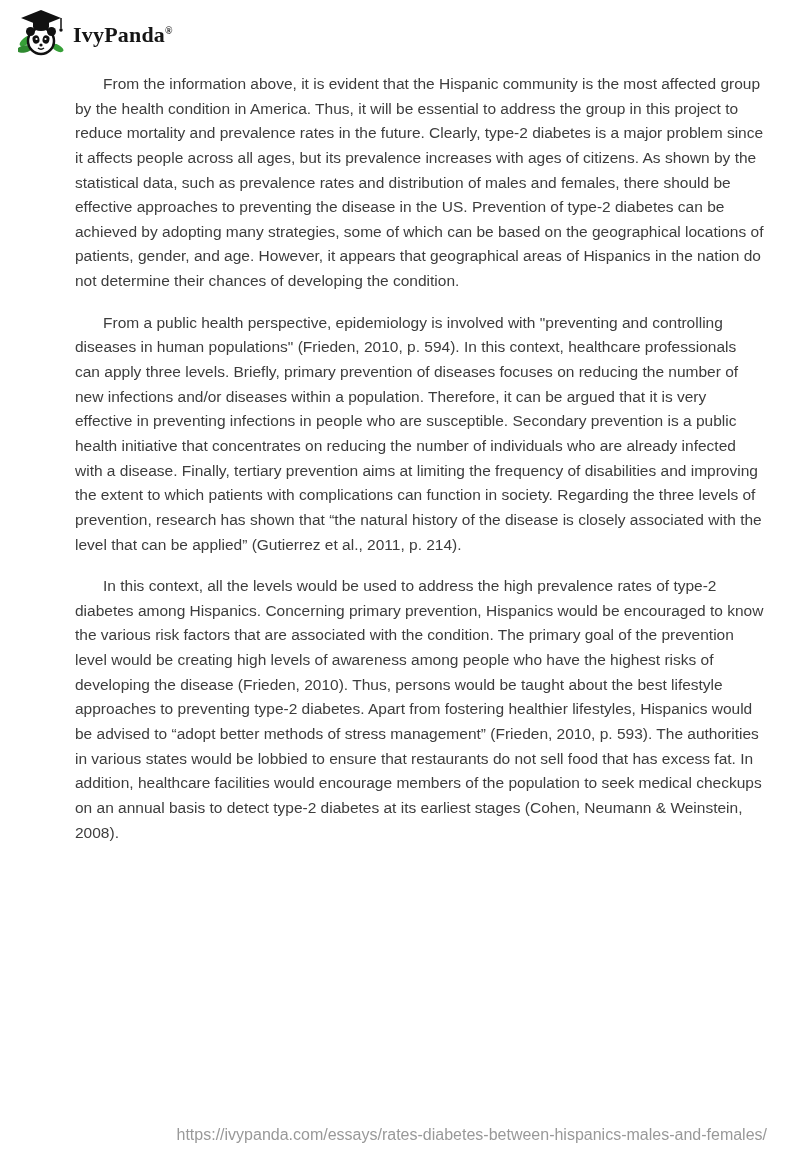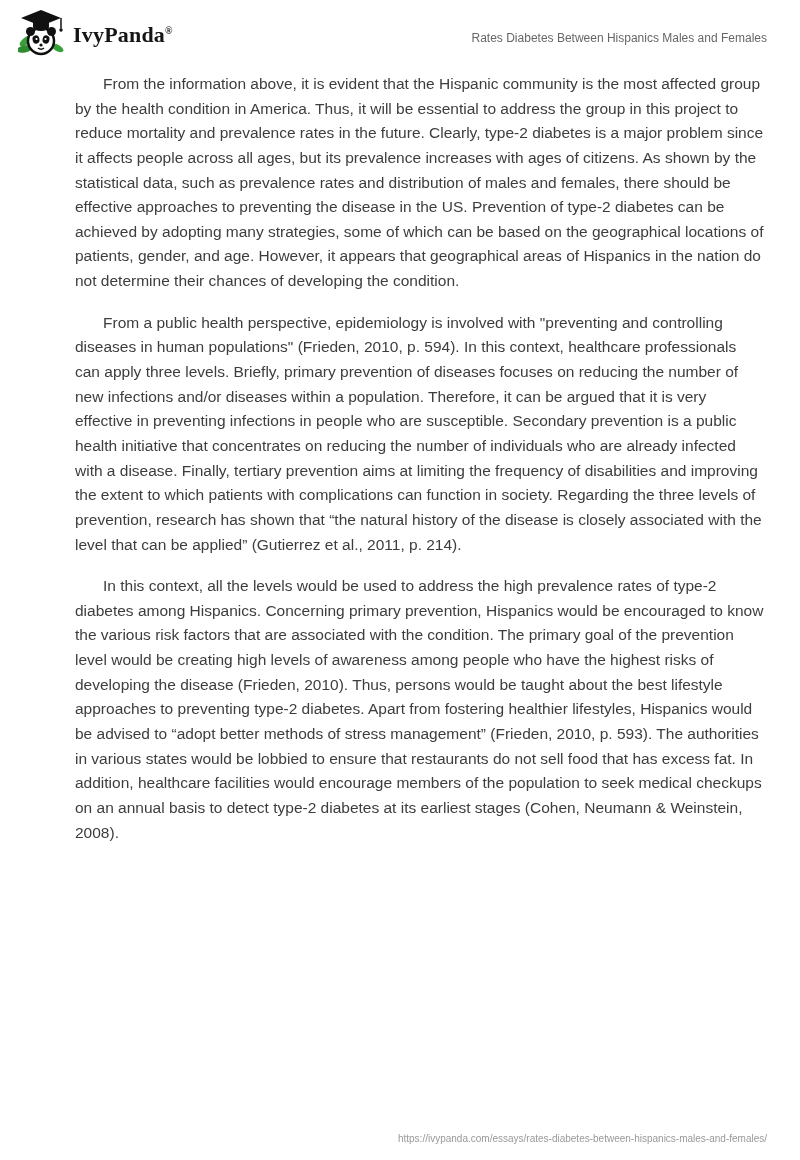--- a/index.html
+++ b/index.html
@@ -31,21 +31,21 @@
     text-indent: 28px; margin-bottom: 17px; text-align: left;
   }
   h1.section-heading {
     font-size: 28px; font-weight: 700; color: #2a2a2a;
     margin: 34px 0 27px 0; letter-spacing: 0.1px;
   }
 
   
   .footer {
     position: absolute; bottom: 16px; right: 33px;
-    font-size: 10px; color: #999999;
+    font-size: 16px; color: #999999;
   }
 </style>
 </head>
 <body>
 
 <div class="page">
 
   <header class="header">
     <div class="brand">
       <span>
@@ -66,21 +66,20 @@
           <path d="M20 40 q3 2.5 6 0" stroke="#111111" stroke-width="1.4" fill="none"></path>
 
           <polygon points="23,2 43,10 23,18 3,10" fill="#111111"></polygon>
           <path d="M15 14 v5 a8 4 0 0 0 16 0 v-5 z" fill="#111111"></path>
           <line x1="43" y1="10" x2="43" y2="20.5" stroke="#111111" stroke-width="1.5"></line>
           <circle cx="43" cy="22" r="1.7" fill="#111111"></circle>
         </svg>
       </span>
       <span class="brand-name"><span>IvyPanda</span><sup class="reg-mark">®</sup></span>
     </div>
-    <div class="doc-title">Rates Diabetes Between Hispanics Males and Females</div>
   </header>
 
   <main class="content">
     <p class="body-para">From the information above, it is evident that the Hispanic community is the most affected group by the health condition in America. Thus, it will be essential to address the group in this project to reduce mortality and prevalence rates in the future. Clearly, type-2 diabetes is a major problem since it affects people across all ages, but its prevalence increases with ages of citizens. As shown by the statistical data, such as prevalence rates and distribution of males and females, there should be effective approaches to preventing the disease in the US. Prevention of type-2 diabetes can be achieved by adopting many strategies, some of which can be based on the geographical locations of patients, gender, and age. However, it appears that geographical areas of Hispanics in the nation do not determine their chances of developing the condition.</p>
     <p class="body-para">From a public health perspective, epidemiology is involved with "preventing and controlling diseases in human populations" (Frieden, 2010, p. 594). In this context, healthcare professionals can apply three levels. Briefly, primary prevention of diseases focuses on reducing the number of new infections and/or diseases within a population. Therefore, it can be argued that it is very effective in preventing infections in people who are susceptible. Secondary prevention is a public health initiative that concentrates on reducing the number of individuals who are already infected with a disease. Finally, tertiary prevention aims at limiting the frequency of disabilities and improving the extent to which patients with complications can function in society. Regarding the three levels of prevention, research has shown that “the natural history of the disease is closely associated with the level that can be applied” (Gutierrez et al., 2011, p. 214).</p>
     <p class="body-para">In this context, all the levels would be used to address the high prevalence rates of type-2 diabetes among Hispanics. Concerning primary prevention, Hispanics would be encouraged to know the various risk factors that are associated with the condition. The primary goal of the prevention level would be creating high levels of awareness among people who have the highest risks of developing the disease (Frieden, 2010). Thus, persons would be taught about the best lifestyle approaches to preventing type-2 diabetes. Apart from fostering healthier lifestyles, Hispanics would be advised to “adopt better methods of stress management” (Frieden, 2010, p. 593). The authorities in various states would be lobbied to ensure that restaurants do not sell food that has excess fat. In addition, healthcare facilities would encourage members of the population to seek medical checkups on an annual basis to detect type-2 diabetes at its earliest stages (Cohen, Neumann &amp; Weinstein, 2008).</p>
   </main>
 
   <div class="footer">https://ivypanda.com/essays/rates-diabetes-between-hispanics-males-and-females/</div>
 

